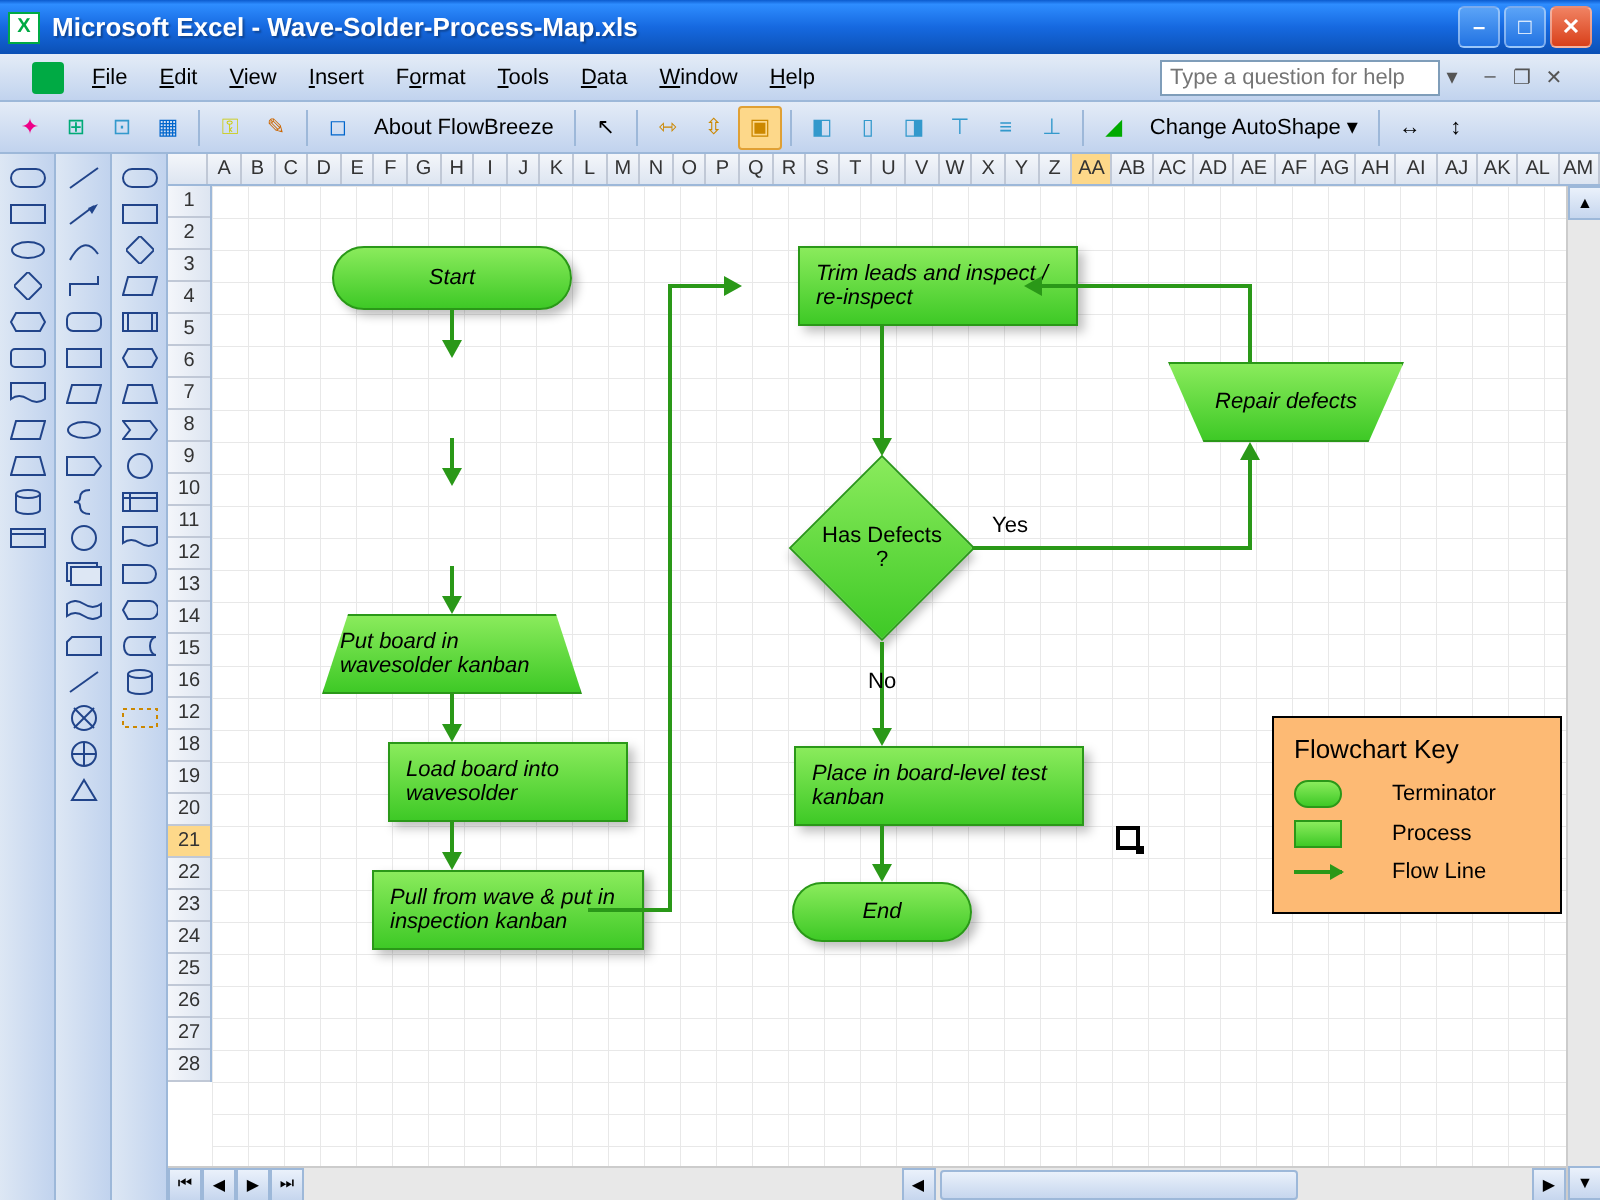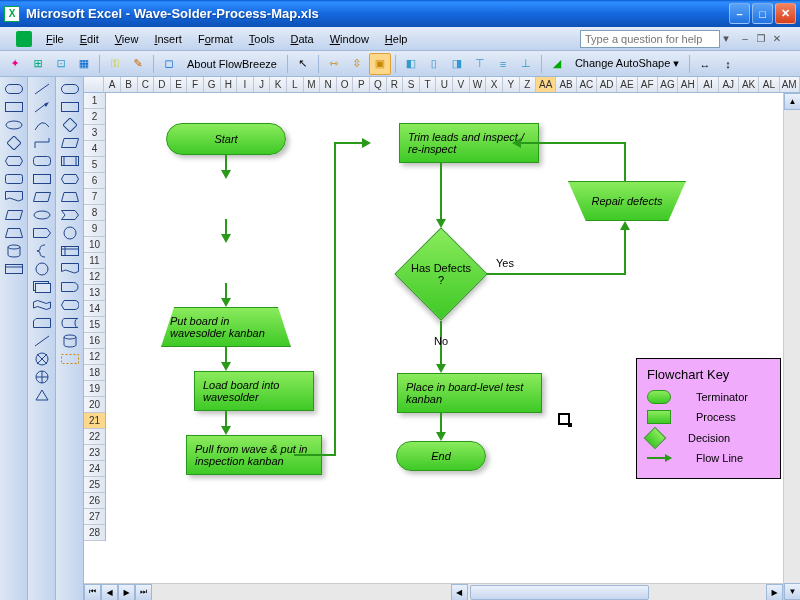--- a/index.html
+++ b/index.html
@@ -44,21 +44,21 @@
 .trap { clip-path: polygon(10% 0, 90% 0, 100% 100%, 0 100%); }
 .trap-inv { clip-path: polygon(0 0, 100% 0, 85% 100%, 15% 100%); }
 .diamond-wrap { position: absolute; }
 .diamond-bg { position: absolute; inset: 0; background: linear-gradient(to bottom right, #8aeb5c, #3ec926); border: 1px solid #2a9818; transform: rotate(45deg); box-shadow: 3px 3px 5px rgba(0,0,0,0.25); }
 .diamond-text { position: absolute; inset: 0; display: flex; align-items: center; justify-content: center; text-align: center; font-size: 11px; }
 .arrow-line { position: absolute; background: #2a9818; }
 .arrow-head { position: absolute; width: 0; height: 0; }
 .ah-down { border-left: 5px solid transparent; border-right: 5px solid transparent; border-top: 9px solid #2a9818; }
 .ah-up { border-left: 5px solid transparent; border-right: 5px solid transparent; border-bottom: 9px solid #2a9818; }
 .ah-right { border-top: 5px solid transparent; border-bottom: 5px solid transparent; border-left: 9px solid #2a9818; }
-.key-box { position: absolute; background: #f0abfc; border: 1px solid #000; padding: 8px 10px; font-size: 11px; }
+.key-box { position: absolute; background: #fdba74; border: 1px solid #000; padding: 8px 10px; font-size: 11px; }
 .key-title { font-size: 13px; margin-bottom: 8px; }
 .key-row { display: flex; align-items: center; gap: 25px; margin: 6px 0; }
 .key-shape { width: 24px; height: 14px; background: linear-gradient(to bottom, #8aeb5c, #3ec926); border: 1px solid #2a9818; }
 .key-term { border-radius: 7px; }
 .key-diam { width: 16px; height: 16px; transform: rotate(45deg); }
 .key-line { width: 24px; height: 2px; background: #2a9818; position: relative; border: none; }
 .key-line:after { content: ''; position: absolute; right: -1px; top: -3px; border-top: 4px solid transparent; border-bottom: 4px solid transparent; border-left: 7px solid #2a9818; }
 .sel-marker { position: absolute; width: 12px; height: 12px; border: 2px solid #000; }
 .sel-marker:after { content: ''; position: absolute; right: -4px; bottom: -4px; width: 4px; height: 4px; background: #000; }
 .scrollbar-h { height: 17px; background: #e8e8e8; border-top: 1px solid #ccc; display: flex; align-items: center; }
@@ -496,21 +496,21 @@
     <div class="canvas">
       <div class="gridlines"></div>
       <div class="flowchart">
 
         <div class="shape terminator" style="left:60px;top:30px;width:120px;height:32px">Start</div>
         <div class="shape trap" style="left:55px;top:214px;width:130px;height:40px">Put board in wavesolder kanban</div>
         <div class="shape process" style="left:60px;top:278px;width:120px;height:40px">Load board into wavesolder</div>
         <div class="shape process" style="left:52px;top:342px;width:136px;height:40px">Pull from wave &amp; put in inspection kanban</div>
 
         <div class="shape process" style="left:265px;top:30px;width:140px;height:40px">Trim leads and inspect / re-inspect</div>
-        <div class="shape trap-inv" style="left:462px;top:88px;width:118px;height:40px">Repair defects</div>
+        <div class="shape trap-inv" style="left:478px;top:88px;width:118px;height:40px">Repair defects</div>
         <div class="diamond-wrap" style="left:302px;top:148px;width:66px;height:66px">
           <div class="diamond-bg"></div>
           <div class="diamond-text">Has Defects ?</div>
         </div>
         <div class="shape process" style="left:263px;top:280px;width:145px;height:40px">Place in board-level test kanban</div>
         <div class="shape terminator" style="left:290px;top:348px;width:90px;height:30px">End</div>
 
         <div class="arrow-line" style="left:119px;top:62px;width:2px;height:16px"></div>
         <div class="arrow-head ah-down" style="left:115px;top:77px"></div>
         <div class="arrow-line" style="left:119px;top:126px;width:2px;height:16px"></div>
@@ -552,24 +552,20 @@
           <div class="key-title">Flowchart Key</div>
           <div class="key-row">
               <div class="key-shape key-term"></div>
               <span>Terminator</span>
             </div>
           <div class="key-row">
               <div class="key-shape"></div>
               <span>Process</span>
             </div>
           <div class="key-row">
-              <div class="key-shape key-diam"></div>
-              <span>Decision</span>
-            </div>
-          <div class="key-row">
               <div class="key-shape key-line"></div>
               <span>Flow Line</span>
             </div>
         </div>
       </div>
     </div>
 
     <div class="scrollbar-v">
       <div class="sb-btn">▲</div>
       <div style="position:absolute;bottom:0;width:100%">

